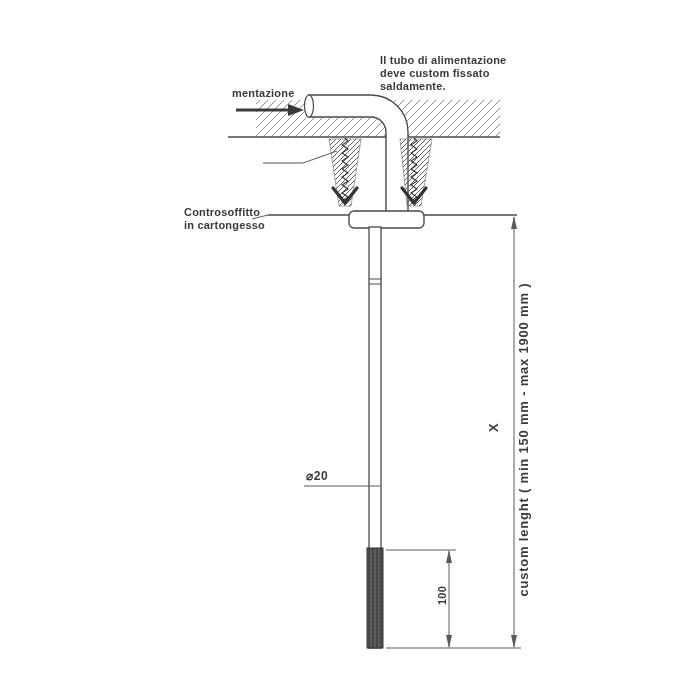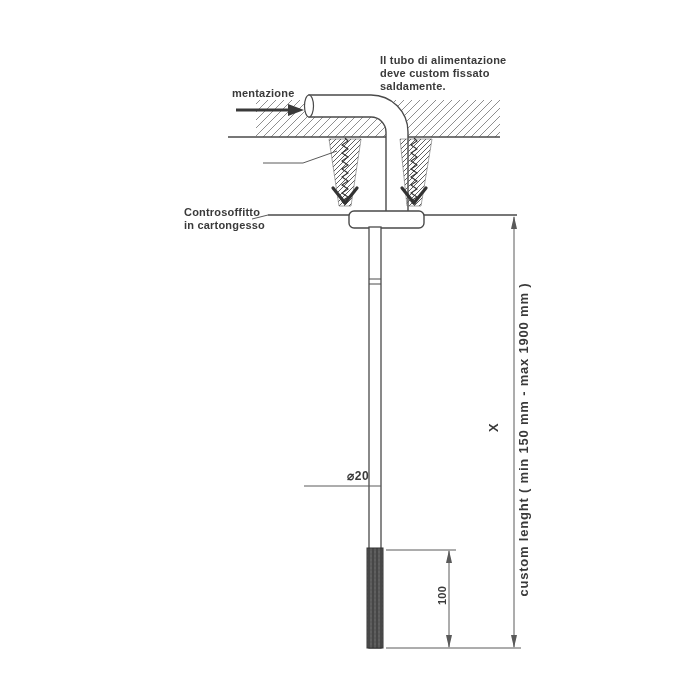--- a/index.html
+++ b/index.html
@@ -17,21 +17,21 @@
     font-size:11px;
     line-height:1.18;
     color:#3a3a3a;
     white-space:pre-line;
     letter-spacing:.2px;
   }
   .lbl-note{left:380px;top:54px;}
   .lbl-mentazione{left:232px;top:87px;}
   .lbl-supporti{left:179px;top:149px;}
   .lbl-controsoffitto{left:184px;top:206px;}
-  .lbl-dia{left:306px;top:469px;font-size:12px;letter-spacing:.5px;margin-left:41px;}
+  .lbl-dia{left:306px;top:469px;font-size:12px;letter-spacing:.5px;}
   .lbl-x{
     left:484px;top:420px;font-size:13px;
     transform:rotate(-90deg);transform-origin:center;
     width:20px;text-align:center;
   }
   .lbl-custom{
     left:324px;top:432px;width:400px;text-align:center;
     font-size:13px;letter-spacing:.8px;
     transform:rotate(-90deg);transform-origin:center;
   }

